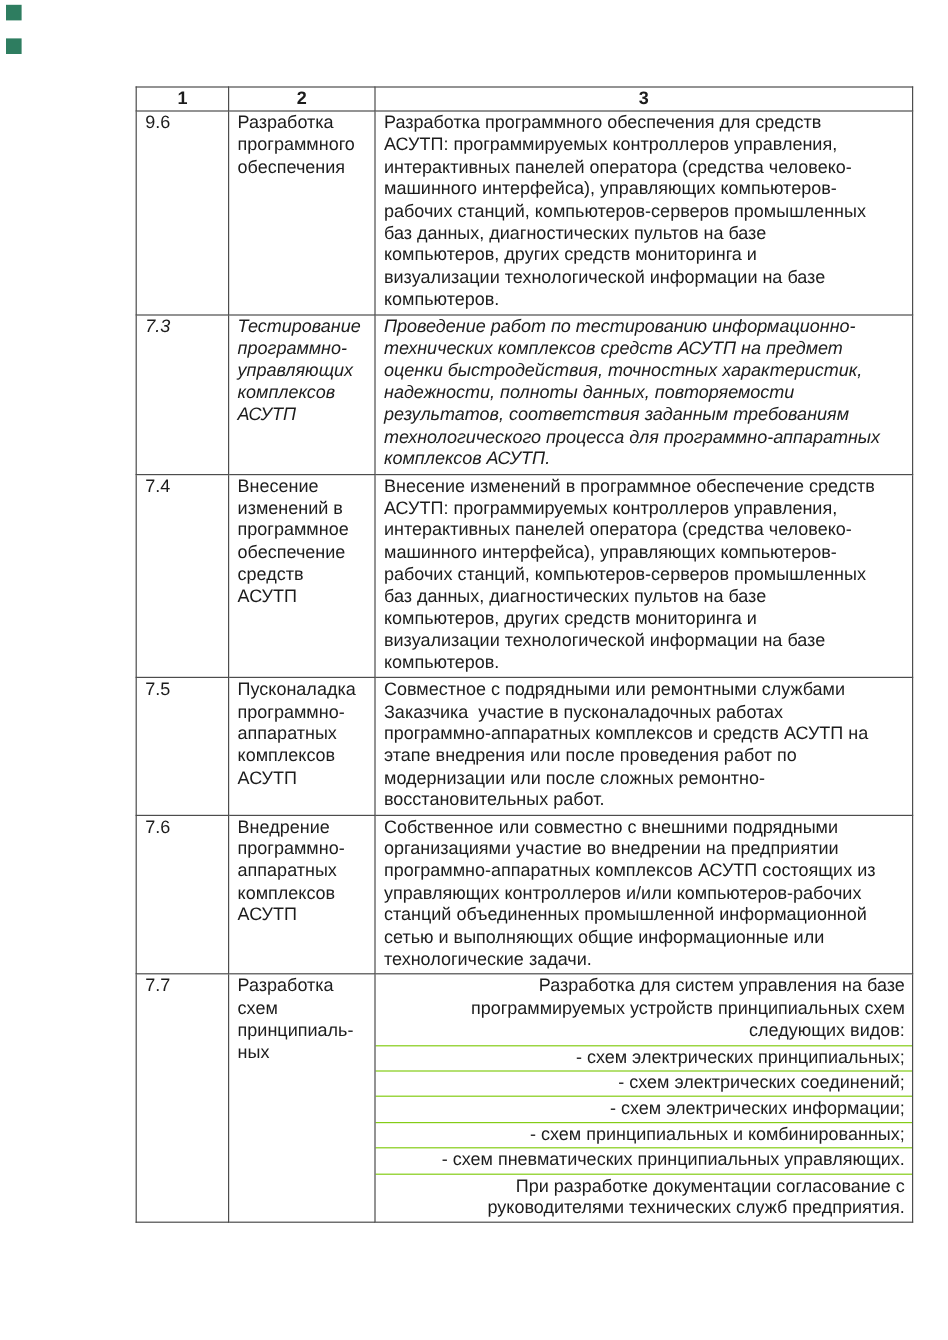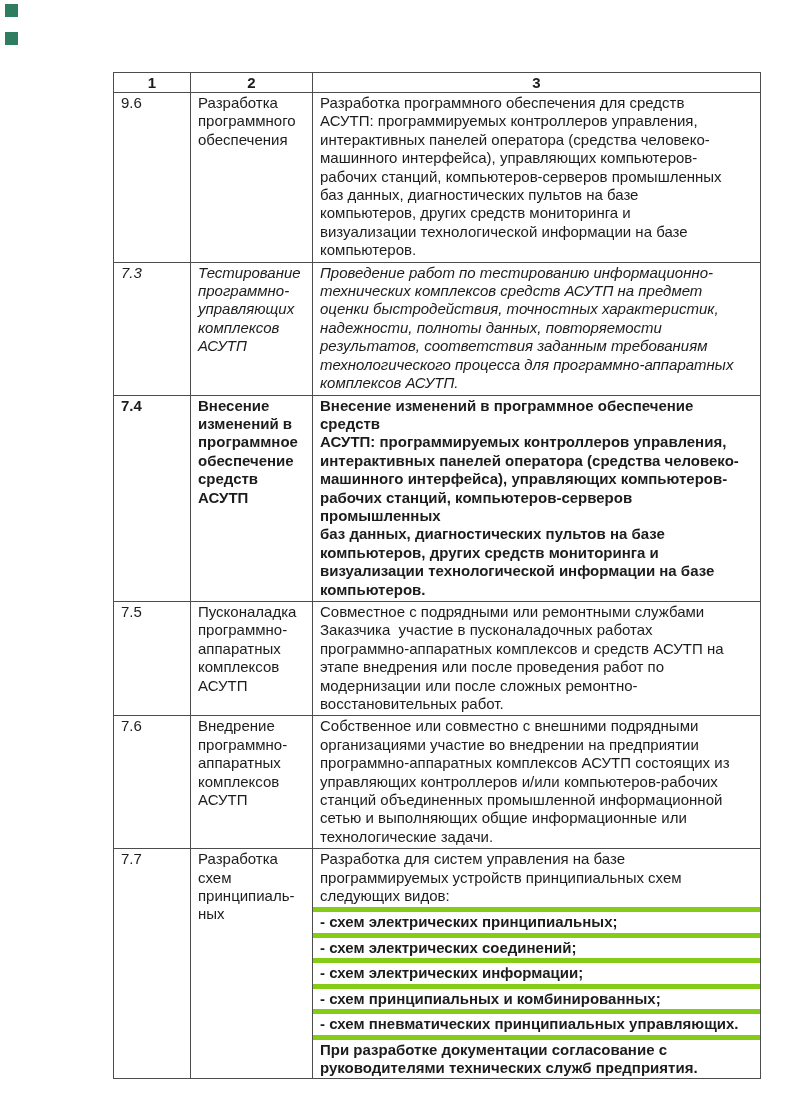--- a/index.html
+++ b/index.html
@@ -30,27 +30,27 @@
   }
   .doc-table th{
     font-weight:bold;text-align:center;
     height:20px;line-height:19px;padding:0;
   }
   td.num{padding:1px 4px 0 7px;}
   td.title{padding:1px 4px 0 7px;white-space:pre-line;}
   td.desc{padding:1px 6px 2px 7px;white-space:pre-line;}
   tr.r0 td{height:167px;}
   tr.r1 td{height:132px;font-style:italic;}
-  tr.r2 td{height:165px;font-weight:bold;}
+  tr.r2 td{height:165px;}
   tr.r3 td{height:111px;}
   tr.r4 td{height:128px;margin-left:16px;}
-  td.desc77{padding:0;}
+  td.desc77{padding:0;text-align:right;}
   .sub{padding:1px 6px 1px 7px;white-space:pre-line;}
   .sub.intro{padding-bottom:2px;}
-  .sub.item,.sub.foot{border-top:5px solid #84cc16;font-weight:bold;}
+  .sub.item,.sub.foot{border-top:1px solid #84cc16;}
 </style>
 </head>
 <body>
 
 <div class="page">
 
   <div class="marker marker-1" style="background: rgb(46, 125, 96);"></div>
   <div class="marker marker-2" style="background: rgb(46, 125, 96);"></div>
 
   <table class="doc-table">

